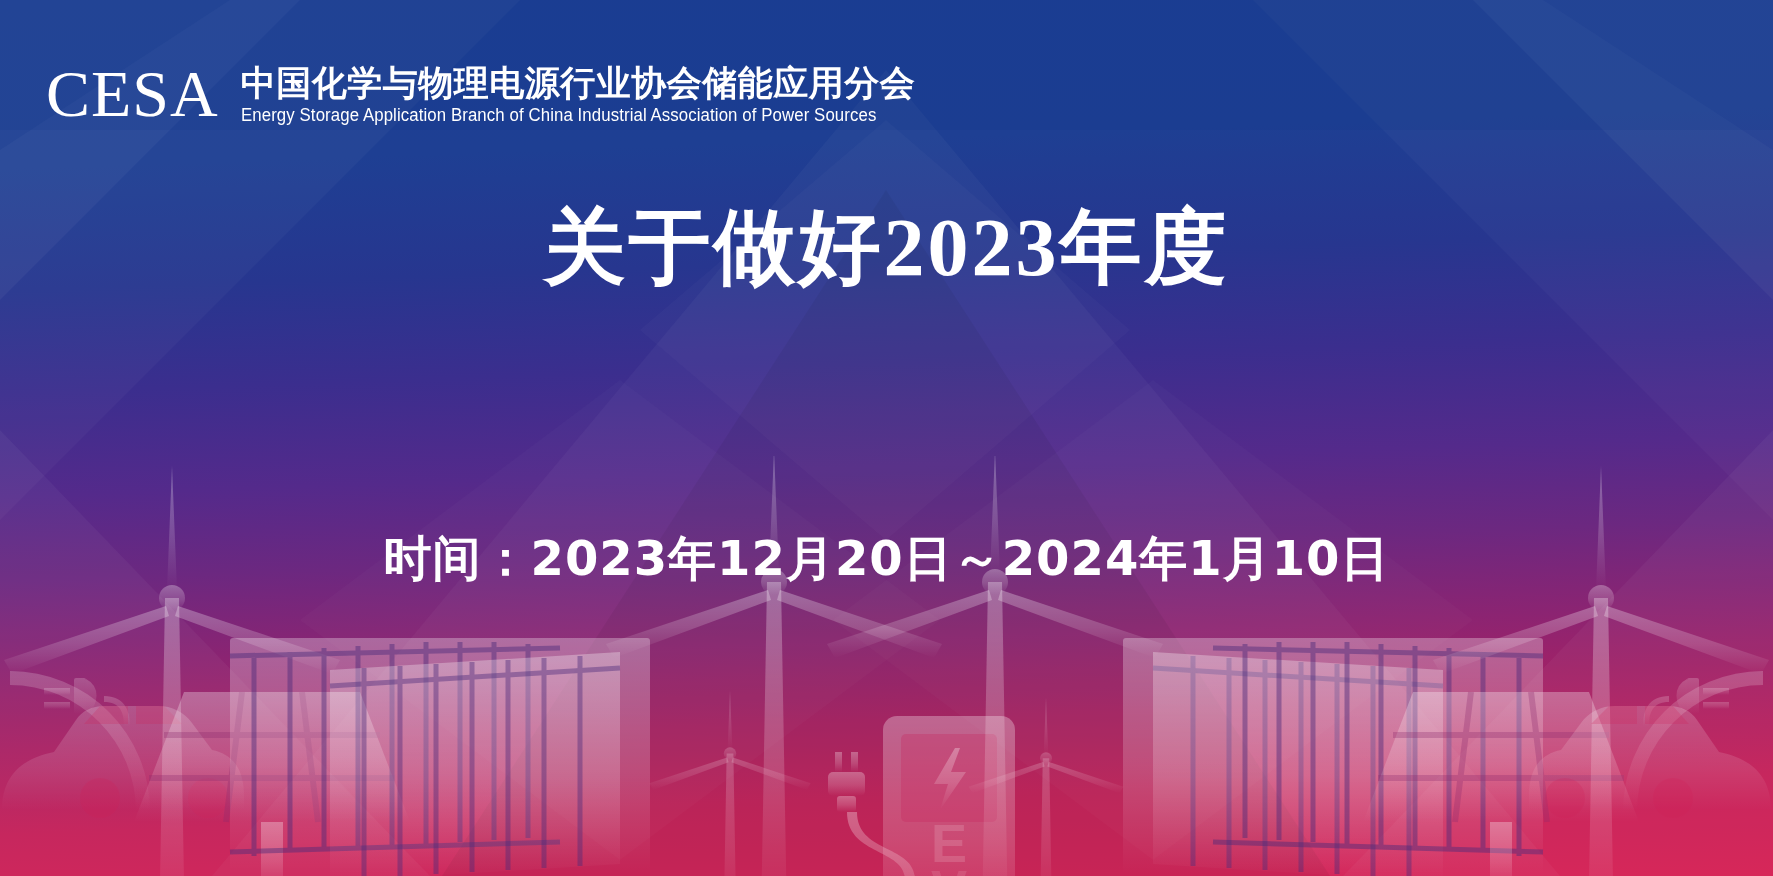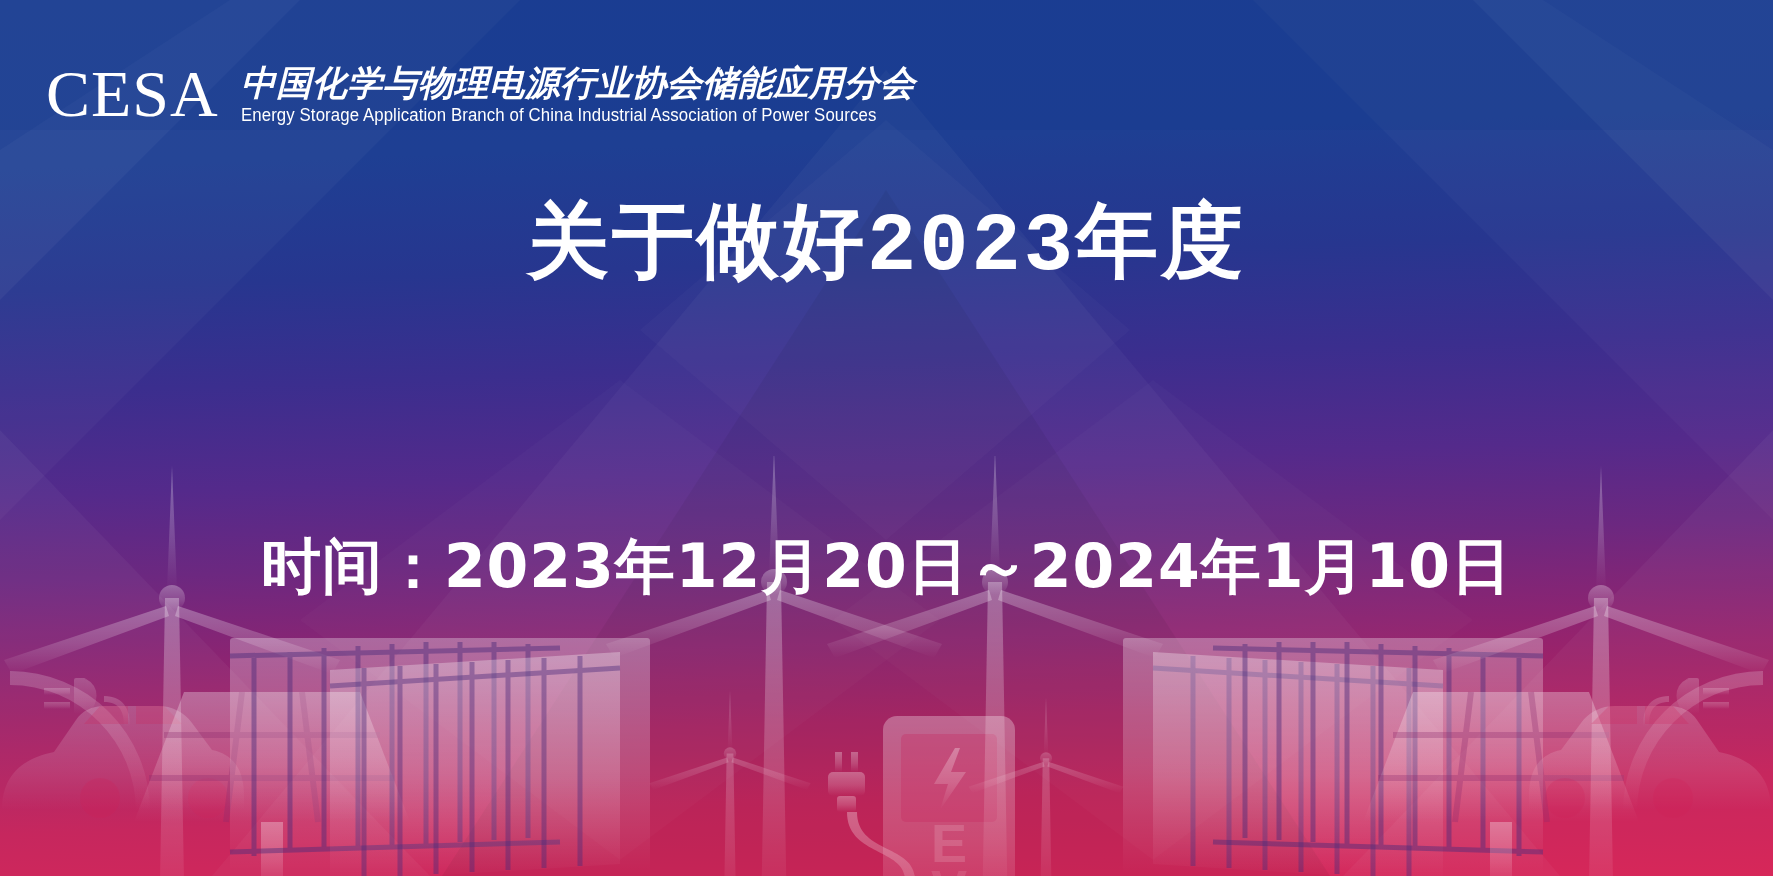--- a/index.html
+++ b/index.html
@@ -37,46 +37,45 @@
     font-family:"Liberation Serif","DejaVu Serif",serif;
     color:#fff;font-size:66px;line-height:0.98;
     letter-spacing:1px;font-weight:400;
     margin-right:22px;white-space:nowrap;
   }
   .org-block{padding-top:4px;}
   .org-cn{
     color:#fff;font-size:35px;line-height:1.12;
     font-weight:700;letter-spacing:0.5px;white-space:nowrap;
     font-family:"DejaVu Sans","Liberation Sans",sans-serif;
-    font-style:italic;
   }
   .org-en{
     color:#fff;font-size:17.5px;line-height:1.2;
     font-weight:400;letter-spacing:0.1px;white-space:nowrap;
     margin-top:2px;
     font-family:"Liberation Sans","DejaVu Sans",sans-serif;
     transform:scaleX(0.96);transform-origin:left center;
   }
 
   
   .titles{
     position:absolute;left:0;right:0;top:196px;
     text-align:center;
   }
   .title-line{
     color:#fff;font-weight:700;
     font-size:82px;line-height:1.26;
     letter-spacing:3px;white-space:nowrap;
-    font-family:Liberation Mono, monospace;
+    font-family:Liberation Serif, serif;
   }
   .subtitle{
     position:absolute;left:0;right:0;top:530px;
     text-align:center;
     color:#fff;font-weight:700;
-    font-size:60px;line-height:1.2;letter-spacing:1px;
+    font-size:48px;line-height:1.2;letter-spacing:1px;
     white-space:nowrap;
     font-family:"DejaVu Sans","Liberation Sans",sans-serif;
   }
 </style>
 </head>
 <body>
 
 <div class="banner">
 
   <div class="facets">

